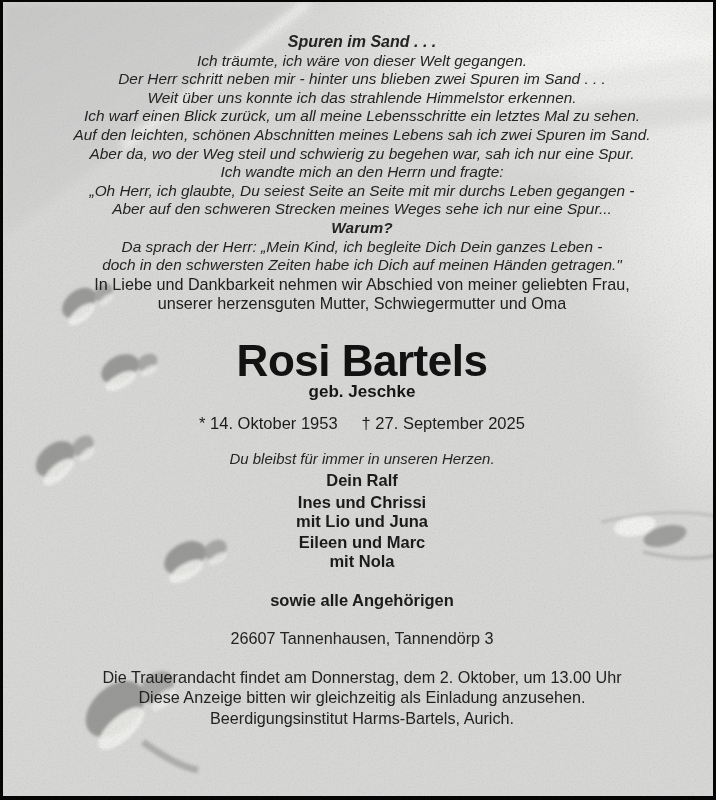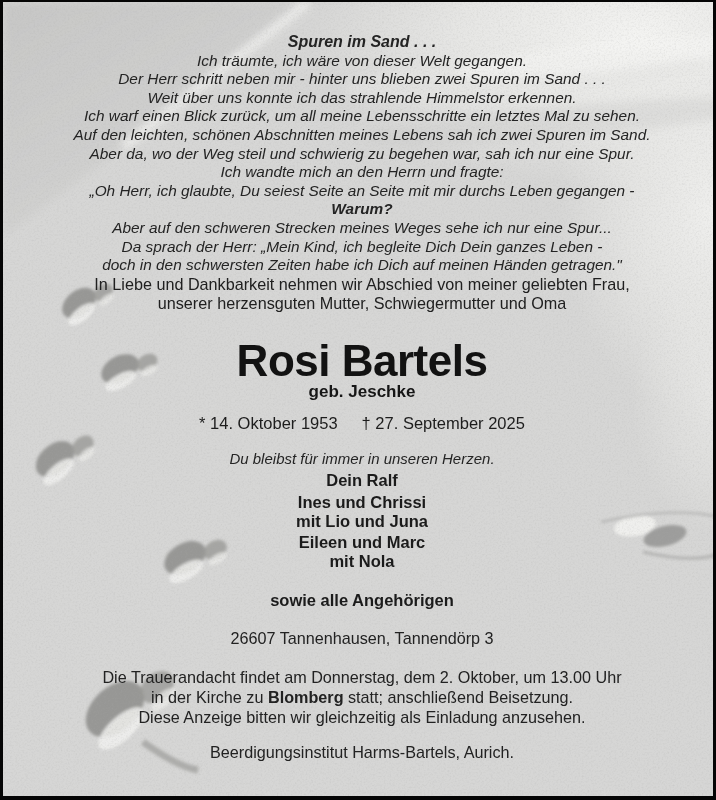--- a/index.html
+++ b/index.html
@@ -30,21 +30,21 @@
   .fam{font-size:16.5px;line-height:19px;font-weight:bold;color:#1b1b1b;}
   .fam-ralf{margin-top:3px;}
   .fam-ines{margin-top:3px;}
   .fam-eileen{margin-top:2px;}
   .fam-sowie{margin-top:20px;}
   .address{margin-top:19px;font-size:16.2px;line-height:19px;color:#222;}
   .service{font-size:16.2px;line-height:19px;color:#222;}
   .svc-1{margin-top:20px;}
   .svc-2{margin-top:1px;}
   .svc-3{margin-top:1px;}
-  .svc-4{margin-top:16px;}
+  .svc-4{margin-top:2px;}
   .b{font-weight:bold;}
 </style>
 </head>
 <body>
 
 <div class="page">
 
   <svg class="bg" viewBox="0 0 710 794" preserveAspectRatio="none" aria-hidden="true">
     <defs>
       <radialGradient id="foam" cx="50%" cy="50%" r="50%">
@@ -119,22 +119,22 @@
     <div class="poem">
       <div class="poem-title">Spuren im Sand . . .</div>
       <div class="poem-line">Ich träumte, ich wäre von dieser Welt gegangen.</div>
       <div class="poem-line">Der Herr schritt neben mir - hinter uns blieben zwei Spuren im Sand . . .</div>
       <div class="poem-line">Weit über uns konnte ich das strahlende Himmelstor erkennen.</div>
       <div class="poem-line">Ich warf einen Blick zurück, um all meine Lebensschritte ein letztes Mal zu sehen.</div>
       <div class="poem-line">Auf den leichten, schönen Abschnitten meines Lebens sah ich zwei Spuren im Sand.</div>
       <div class="poem-line">Aber da, wo der Weg steil und schwierig zu begehen war, sah ich nur eine Spur.</div>
       <div class="poem-line">Ich wandte mich an den Herrn und fragte:</div>
       <div class="poem-line">„Oh Herr, ich glaubte, Du seiest Seite an Seite mit mir durchs Leben gegangen -</div>
+      <div class="poem-line">Aber auf den schweren Strecken meines Weges sehe ich nur eine Spur...</div>
       <div class="poem-line warum">Warum?</div>
-      <div class="poem-line">Aber auf den schweren Strecken meines Weges sehe ich nur eine Spur...</div>
       <div class="poem-line">Da sprach der Herr: „Mein Kind, ich begleite Dich Dein ganzes Leben -</div>
       <div class="poem-line">doch in den schwersten Zeiten habe ich Dich auf meinen Händen getragen."</div>
     </div>
 
     <div class="intro">
       <div>In Liebe und Dankbarkeit nehmen wir Abschied von meiner geliebten Frau,</div>
       <div>unserer herzensguten Mutter, Schwiegermutter und Oma</div>
     </div>
 
     <div class="name">Rosi Bartels</div>
@@ -152,19 +152,18 @@
       <div class="fam">mit Lio und Juna</div>
       <div class="fam fam-eileen">Eileen und Marc</div>
       <div class="fam">mit Nola</div>
       <div class="fam fam-sowie">sowie alle Angehörigen</div>
     </div>
 
     <div class="address">26607 Tannenhausen, Tannendörp 3</div>
 
     <div class="service">
       <div class="svc-1">Die Trauerandacht findet am Donnerstag, dem 2. Oktober, um 13.00 Uhr</div>
-      <div class="svc-2"><span>in der Kirche zu </span><span class="b">Blomberg</span><span> statt; anschließend Beisetzung.</span></div>
       <div class="svc-3">Diese Anzeige bitten wir gleichzeitig als Einladung anzusehen.</div>
       <div class="svc-4">Beerdigungsinstitut Harms-Bartels, Aurich.</div>
     </div>
 
   </div>
 </div>
 
 </body></html>

